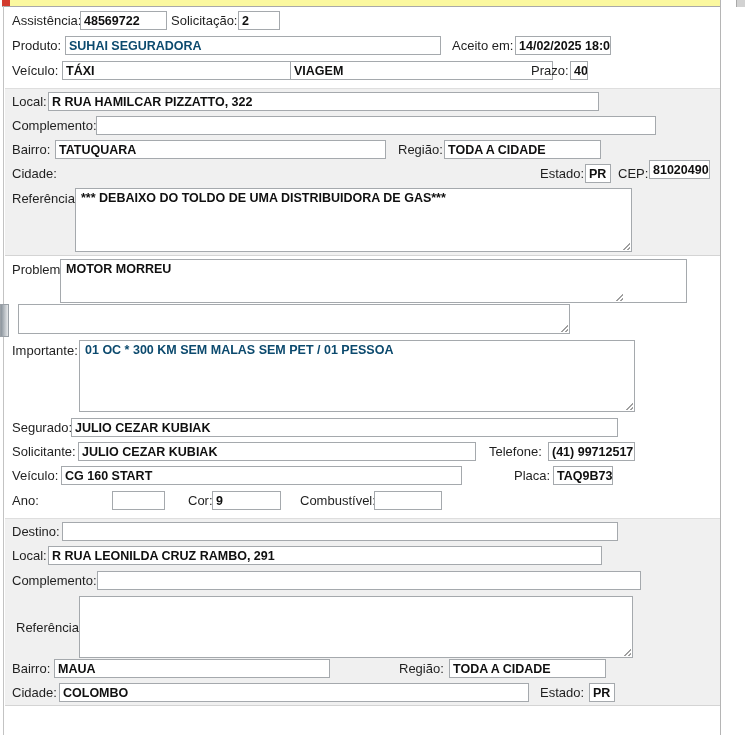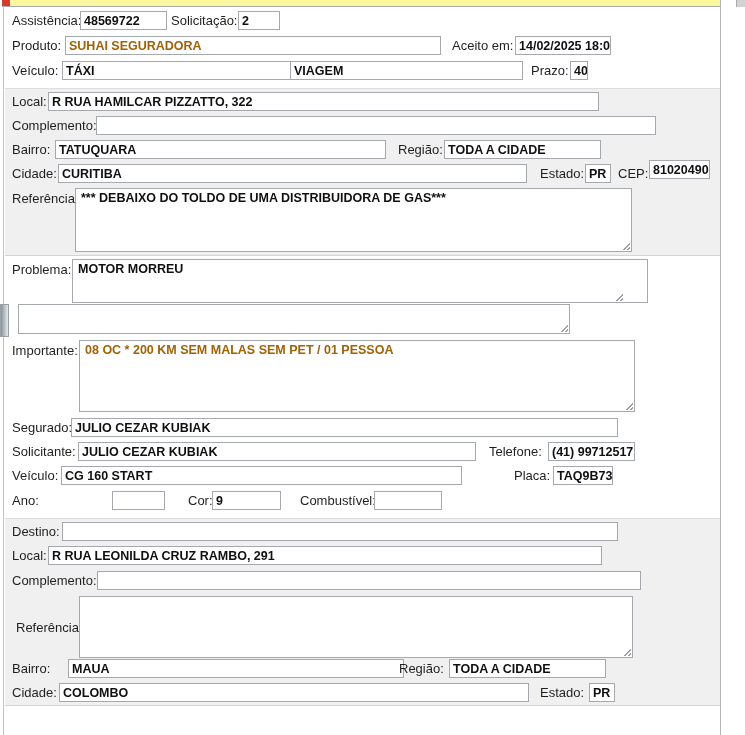--- a/index.html
+++ b/index.html
@@ -8,21 +8,21 @@
   .sec{position:absolute;left:5px;width:715px;box-sizing:border-box;}
   .sec.gray{background:#f0f0f0;border-top:1px solid #dedede;border-bottom:1px solid #d4d4d4;}
   .lbl{position:absolute;height:19px;line-height:19px;font-size:13px;color:#1f1f1f;white-space:nowrap;}
   .lbl.top{line-height:15px;height:15px;}
   .ibox{position:absolute;height:19px;box-sizing:border-box;background:#fff;border:1px solid #a5a9ad;
         font-size:12.5px;font-weight:700;color:#101010;line-height:16px;padding:1px 3px 0 3px;
         white-space:nowrap;overflow:hidden;}
   .tbox{position:absolute;box-sizing:border-box;background:#fff;border:1px solid #a5a9ad;
         font-size:12.5px;font-weight:700;color:#101010;line-height:15px;padding:2px 5px;
         white-space:pre-wrap;overflow:hidden;}
-  .red{color:#a16207;}
+  .red{color:#0c4a6e;}
   .grip{position:absolute;width:10px;height:10px;
         clip-path:polygon(100% 0,100% 100%,0 100%);
         background:repeating-linear-gradient(135deg,#9f9f9f 0 1px,transparent 1px 3px);}
   .topbar{position:absolute;left:2px;top:0;width:718px;height:6px;background:#fbf89f;
           border-bottom:1px solid #a9a9a9;}
   .topbar-red{position:absolute;left:0;top:0;width:8px;height:6px;background:#d23b2e;}
   .corner{position:absolute;left:736px;top:0;width:9px;height:7px;background:#d2d2d2;border-left:1px solid #a9a9a9;}
   .vline-left{position:absolute;left:3px;top:6px;width:1px;height:729px;background:#c3c3c3;}
   .vline-right{position:absolute;left:720px;top:0;width:1px;height:735px;background:#b5b5b5;}
   .splitter{position:absolute;left:0;top:304px;width:9px;height:33px;
@@ -46,57 +46,56 @@
   <div class="lbl" style="left:171px;top:11px">Solicitação:</div>
   <div class="ibox" style="left:238px;top:11px;width:42px">2</div>
 
   <div class="lbl" style="left:12px;top:36px">Produto:</div>
   <div class="ibox red" style="left:65px;top:36px;width:376px">SUHAI SEGURADORA</div>
   <div class="lbl" style="left:452px;top:36px">Aceito em:</div>
   <div class="ibox" style="left:515px;top:36px;width:96px">14/02/2025 18:08</div>
 
   <div class="lbl" style="left:12px;top:61px">Veículo:</div>
   <div class="ibox" style="left:62px;top:61px;width:244px">TÁXI</div>
-  <div class="ibox" style="left:290px;top:61px;width:233px">VIAGEM</div>
+  <div class="ibox" style="left:290px;top:61px;width:263px">VIAGEM</div>
   <div class="lbl" style="left:531px;top:61px">Prazo:</div>
   <div class="ibox" style="left:570px;top:61px;width:18px">40</div>
 
   <div class="sec gray" style="top:88px;height:168px"></div>
 
   <div class="lbl" style="left:12px;top:92px">Local:</div>
   <div class="ibox" style="left:48px;top:92px;width:551px">R RUA HAMILCAR PIZZATTO, 322</div>
 
   <div class="lbl" style="left:12px;top:116px">Complemento:</div>
   <div class="ibox" style="left:96px;top:116px;width:560px"></div>
 
   <div class="lbl" style="left:12px;top:140px">Bairro:</div>
   <div class="ibox" style="left:55px;top:140px;width:331px">TATUQUARA</div>
   <div class="lbl" style="left:398px;top:140px">Região:</div>
   <div class="ibox" style="left:444px;top:140px;width:157px">TODA A CIDADE</div>
 
   <div class="lbl" style="left:12px;top:164px">Cidade:</div>
-  <div class="ibox" style="left:58px;top:164px;width:469px">CURITIBA</div>
   <div class="lbl" style="left:540px;top:164px">Estado:</div>
   <div class="ibox" style="left:585px;top:164px;width:26px">PR</div>
   <div class="lbl" style="left:618px;top:164px">CEP:</div>
   <div class="ibox" style="left:649px;top:160px;width:61px">81020490</div>
 
   <div class="lbl top" style="left:12px;top:191px">Referências:</div>
   <div class="tbox" style="left:75px;top:188px;width:557px;height:64px">*** DEBAIXO DO TOLDO DE UMA DISTRIBUIDORA DE GAS***</div>
   <div class="grip" style="left:620px;top:240px"></div>
 
   <div class="lbl top" style="left:12px;top:262px">Problema:</div>
-  <div class="tbox" style="left:72px;top:259px;width:576px;height:44px">MOTOR MORREU</div>
+  <div class="tbox" style="left:60px;top:259px;width:627px;height:44px">MOTOR MORREU</div>
   <div class="grip" style="left:613px;top:291px"></div>
 
   <div class="tbox" style="left:18px;top:304px;width:552px;height:30px"></div>
   <div class="grip" style="left:558px;top:322px"></div>
 
   <div class="lbl top" style="left:12px;top:343px">Importante:</div>
-  <div class="tbox red" style="left:79px;top:340px;width:556px;height:72px">08 OC * 200 KM SEM MALAS SEM PET / 01 PESSOA</div>
+  <div class="tbox red" style="left:79px;top:340px;width:556px;height:72px">01 OC * 300 KM SEM MALAS SEM PET / 01 PESSOA</div>
   <div class="grip" style="left:623px;top:400px"></div>
 
   <div class="lbl" style="left:12px;top:418px">Segurado:</div>
   <div class="ibox" style="left:71px;top:418px;width:547px">JULIO CEZAR KUBIAK</div>
 
   <div class="lbl" style="left:12px;top:442px">Solicitante:</div>
   <div class="ibox" style="left:78px;top:442px;width:398px">JULIO CEZAR KUBIAK</div>
   <div class="lbl" style="left:489px;top:442px">Telefone:</div>
   <div class="ibox" style="left:548px;top:442px;width:87px">(41) 997125171</div>
 
@@ -121,21 +120,21 @@
   <div class="ibox" style="left:48px;top:546px;width:554px">R RUA LEONILDA CRUZ RAMBO, 291</div>
 
   <div class="lbl" style="left:12px;top:571px">Complemento:</div>
   <div class="ibox" style="left:97px;top:571px;width:544px"></div>
 
   <div class="lbl" style="left:16px;top:618px">Referência:</div>
   <div class="tbox" style="left:79px;top:596px;width:554px;height:62px"></div>
   <div class="grip" style="left:621px;top:646px"></div>
 
   <div class="lbl" style="left:12px;top:659px">Bairro:</div>
-  <div class="ibox" style="left:68px;top:659px;width:336px">MAUA</div>
+  <div class="ibox" style="left:54px;top:659px;width:276px">MAUA</div>
   <div class="lbl" style="left:399px;top:659px">Região:</div>
   <div class="ibox" style="left:449px;top:659px;width:157px">TODA A CIDADE</div>
 
   <div class="lbl" style="left:12px;top:683px">Cidade:</div>
   <div class="ibox" style="left:59px;top:683px;width:470px">COLOMBO</div>
   <div class="lbl" style="left:540px;top:683px">Estado:</div>
   <div class="ibox" style="left:589px;top:683px;width:26px">PR</div>
 
 </div>
 

